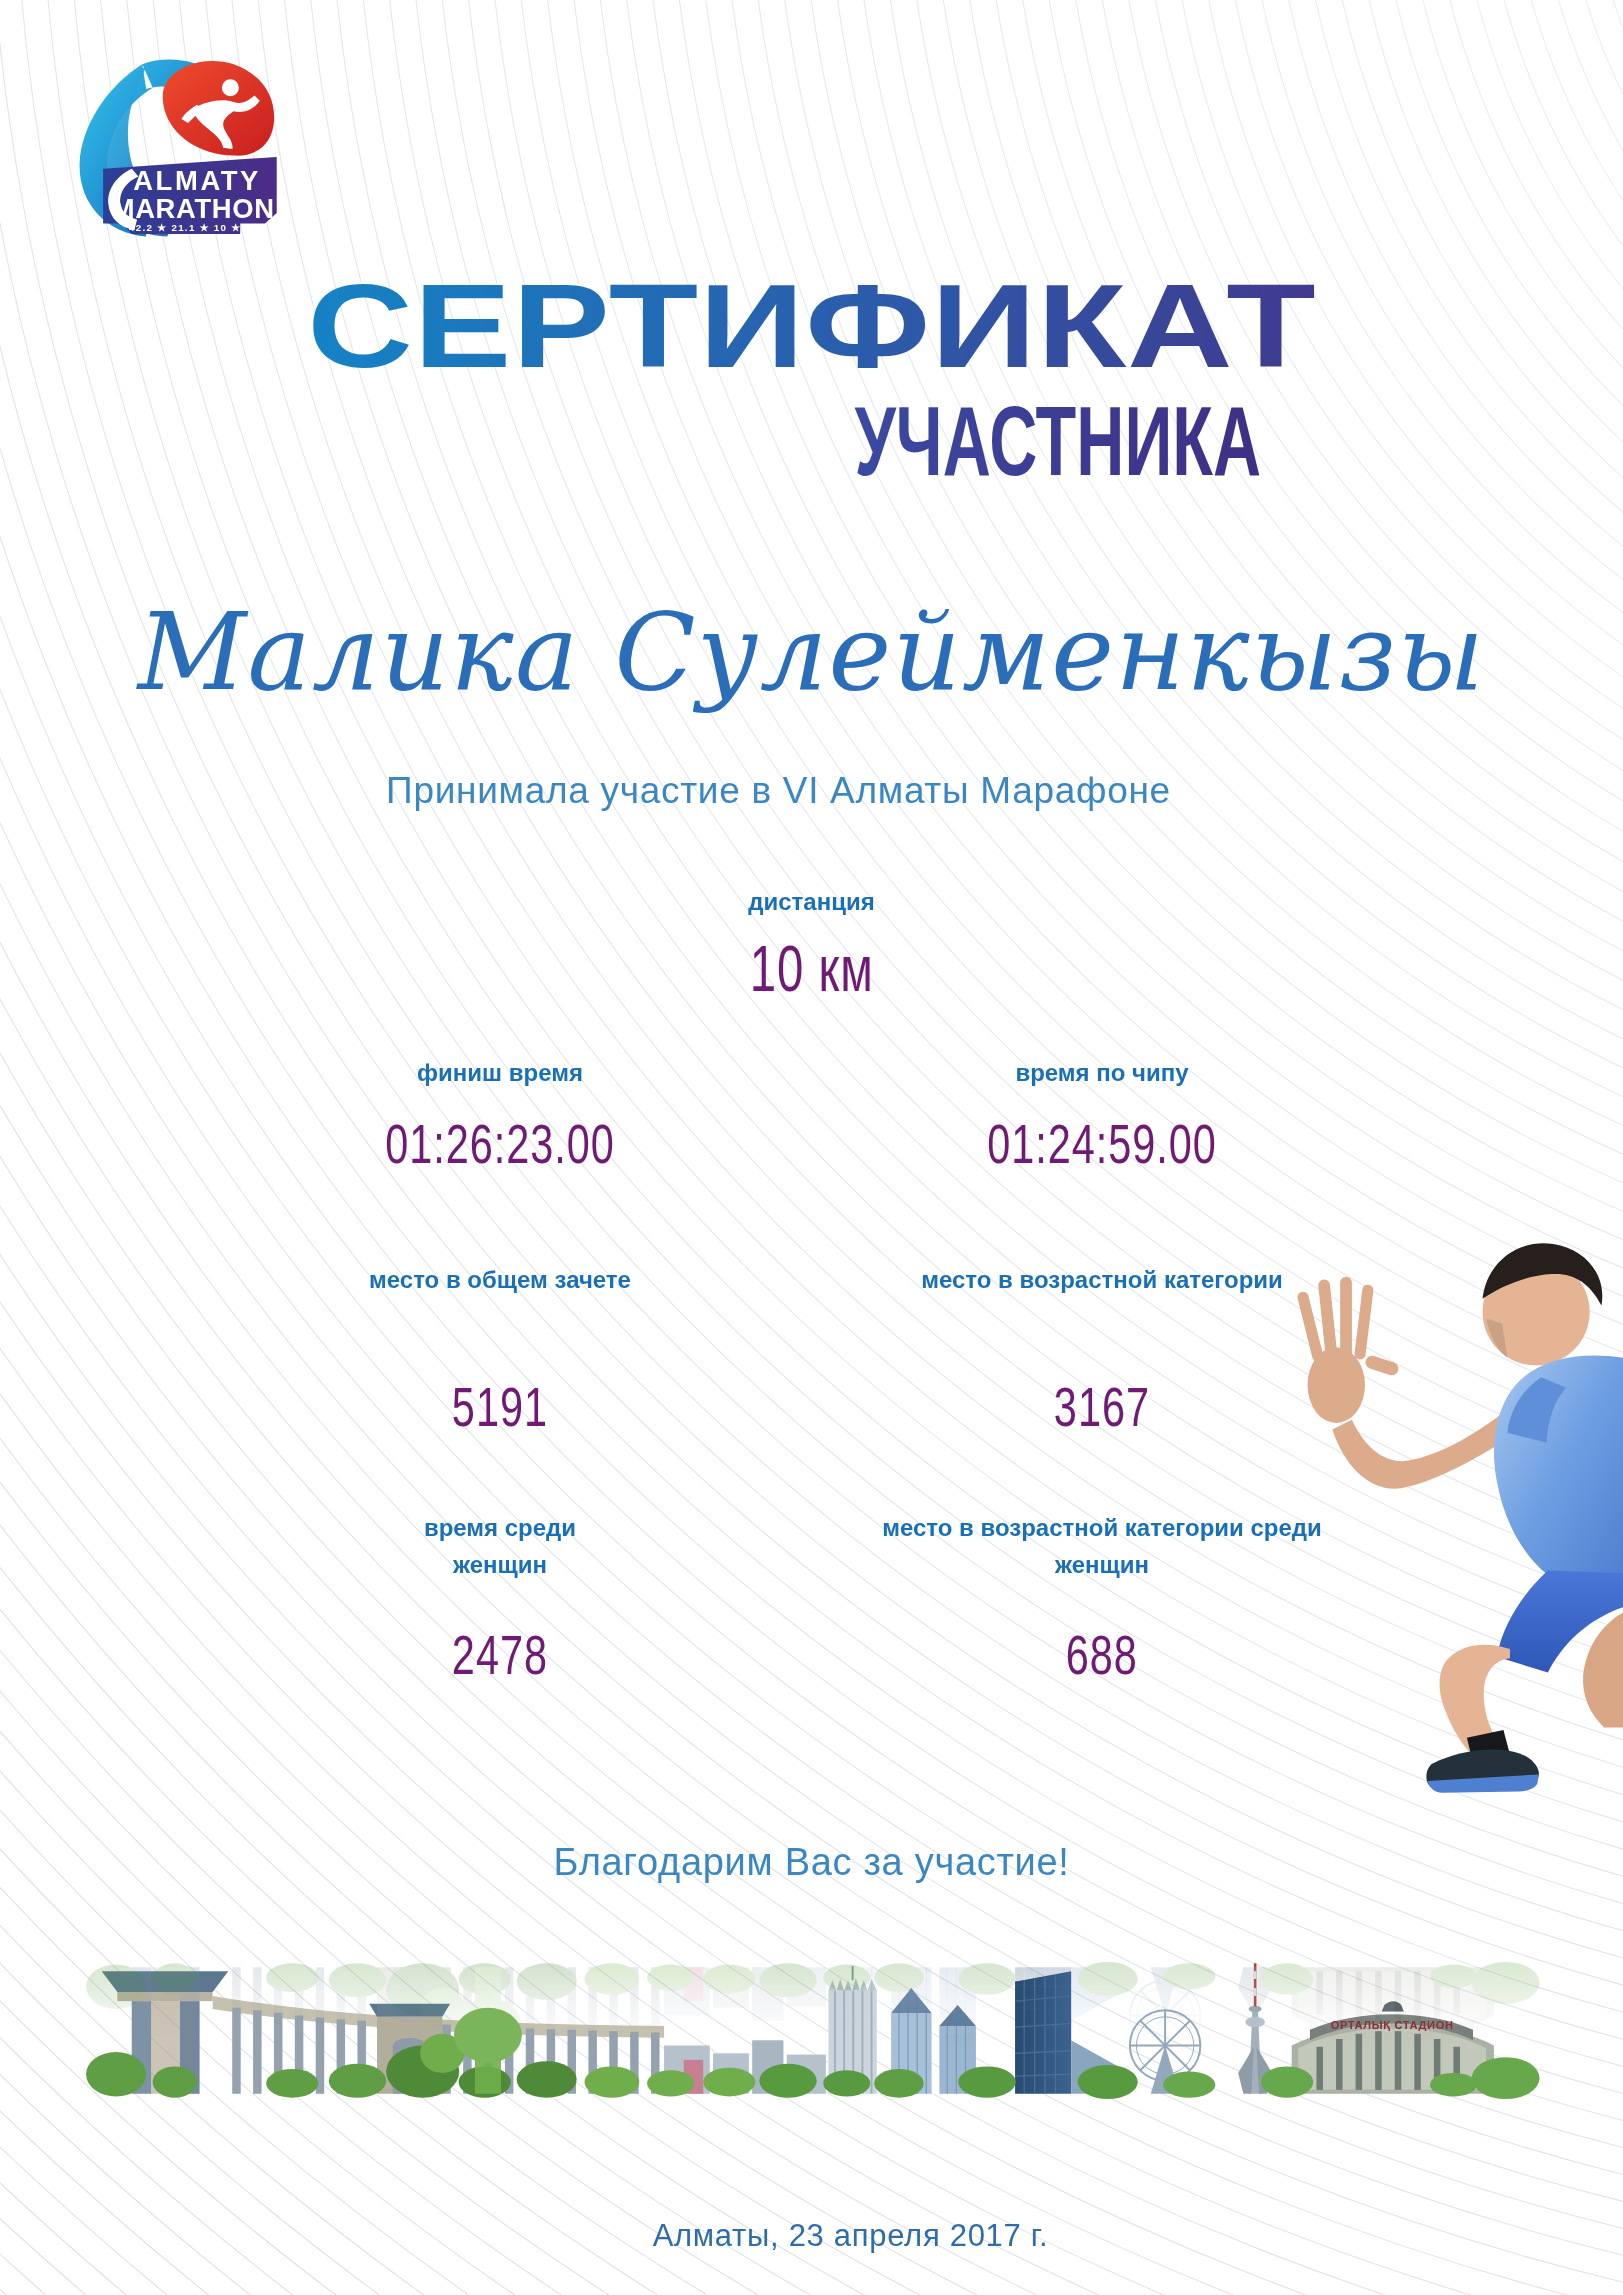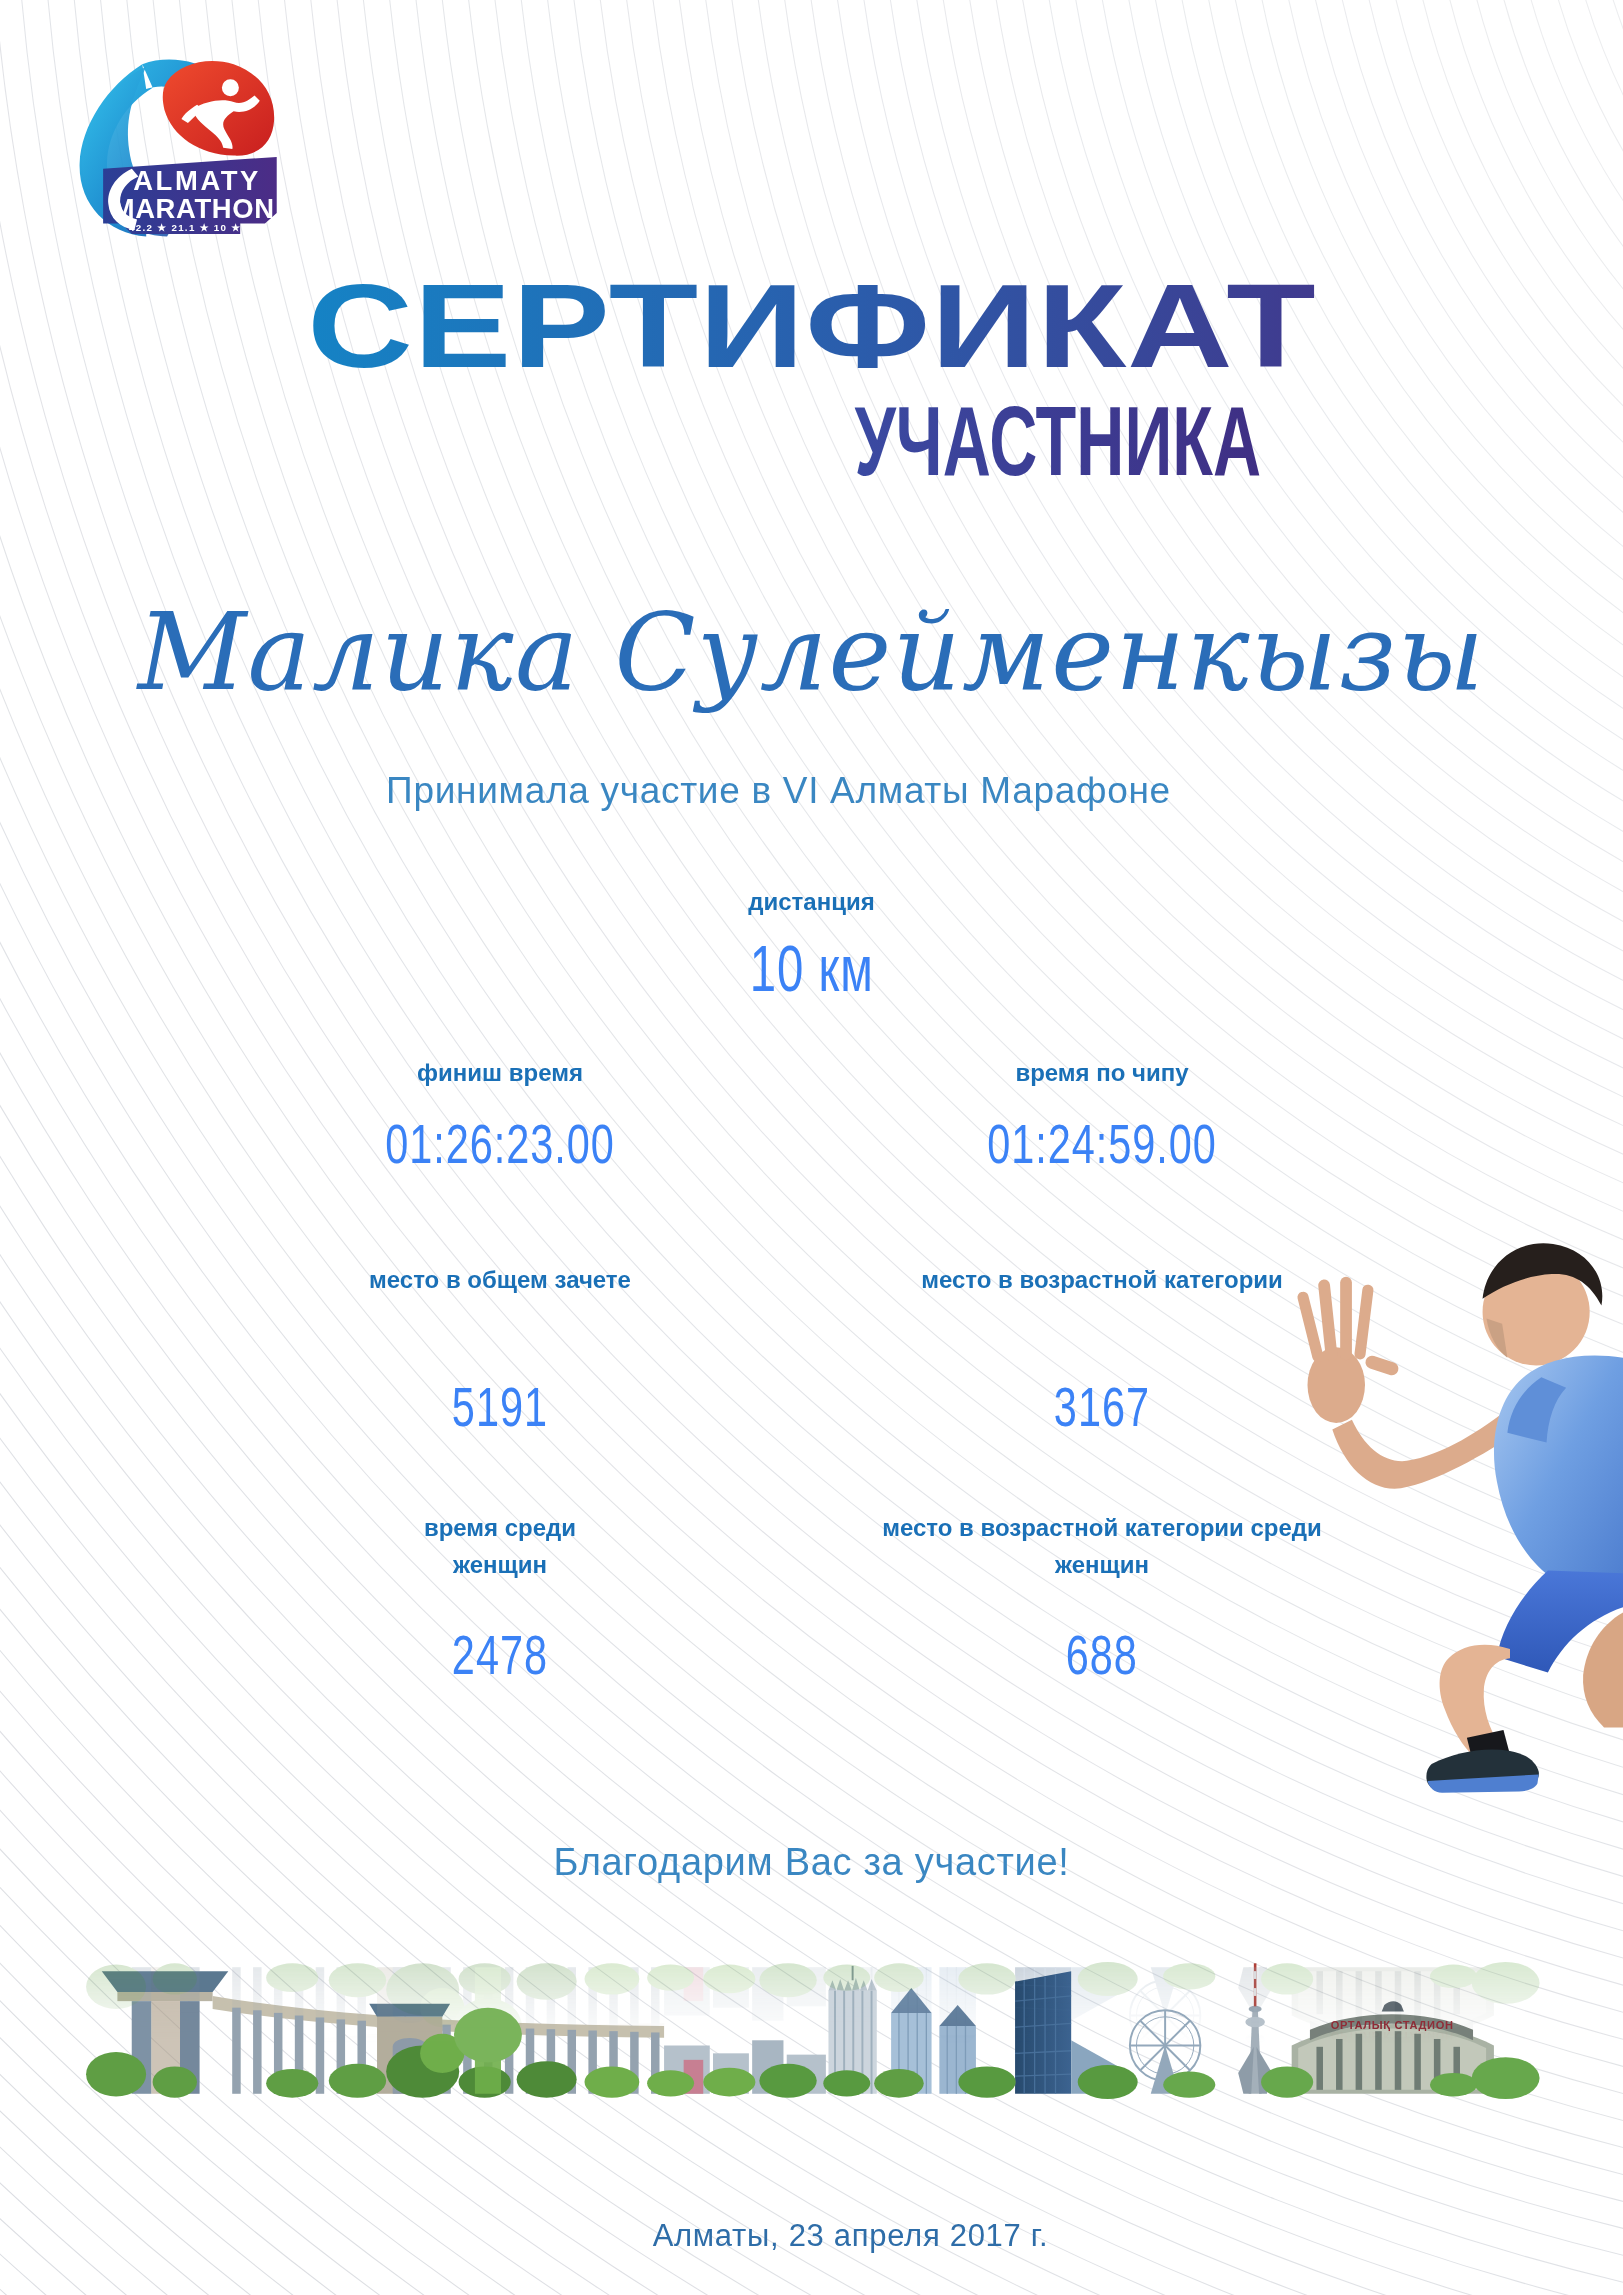--- a/index.html
+++ b/index.html
@@ -23,21 +23,21 @@
             -webkit-background-clip:text;background-clip:text;color:transparent;
             -webkit-text-fill-color:transparent;}
   
   .name{position:absolute;left:0;top:592px;width:1623px;text-align:center;
         font-family:"DejaVu Serif",serif;font-style:italic;font-size:106px;line-height:1.15;
         color:#2a6db8;letter-spacing:1.3px;white-space:nowrap;}
   .participation{position:absolute;left:0;top:770px;width:1557px;text-align:center;
         font-size:37px;color:#3a87c2;letter-spacing:0.7px;}
   
   .stat-label{font-weight:bold;font-size:24px;color:#1a70b7;line-height:1.55;}
-  .stat-value{font-size:56px;color:#3b82f6;line-height:1;}
+  .stat-value{font-size:56px;color:#701a75;line-height:1;}
   .stat-value span{display:inline-block;transform:scaleX(0.74);transform-origin:center;letter-spacing:1.3px;white-space:nowrap;}
   .center-col{position:absolute;left:0;width:1623px;text-align:center;}
   .col-left{position:absolute;left:173px;width:654px;text-align:center;}
   .col-right{position:absolute;left:775px;width:654px;text-align:center;}
   .lbl-inner{margin:0 auto;}
   .w450{max-width:294px;} .w560{max-width:366px;} .w360{max-width:235px;} .w700{max-width:458px;}
   .thanks{position:absolute;left:0;top:1841px;width:1623px;text-align:center;
           font-size:38px;color:#3a87c2;letter-spacing:0.7px;}
   .date{position:absolute;left:39px;top:2218px;width:1623px;text-align:center;
         font-size:31px;color:#2e6da8;letter-spacing:0.7px;}

